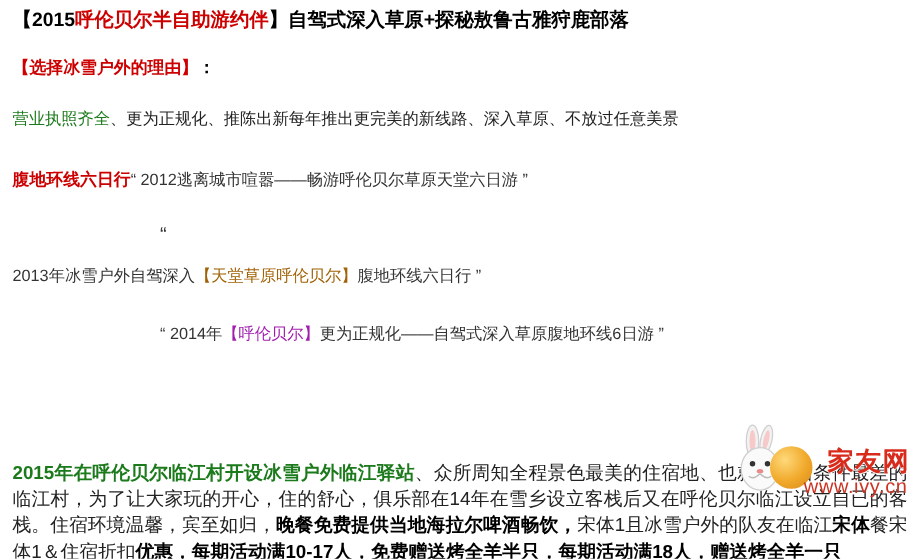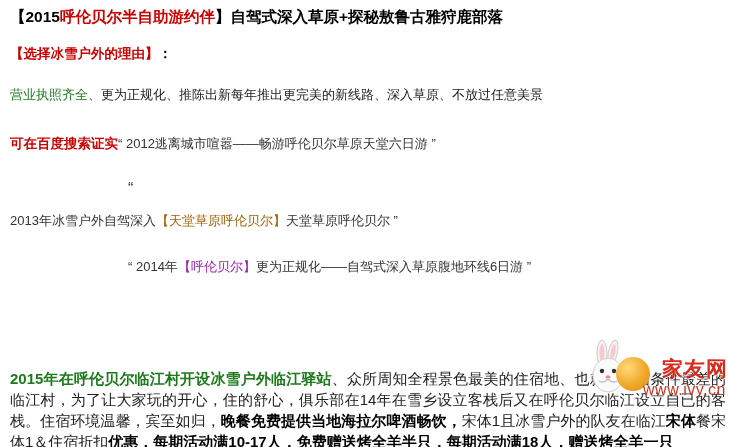--- a/index.html
+++ b/index.html
@@ -164,27 +164,27 @@
 
   <div class="line license">
     <span class="green">营业执照齐全</span><span>、更为正规化、推陈出新每年推出更完美的新线路、深入草原、不放过任意美景</span>
   </div>
 
   <div class="line reason">
     <span>【选择冰雪户外的理由】</span><span class="black">：</span>
   </div>
 
   <div class="line baidu">
-    <span class="redb">可在百度搜索证实</span><span>“ 2012逃离城市喧嚣——畅游呼伦贝尔草原天堂六日游 ”</span>
+    <span class="redb">腹地环线六日行</span><span>“ 2012逃离城市喧嚣——畅游呼伦贝尔草原天堂六日游 ”</span>
   </div>
 
   <div class="line quotemark">“</div>
 
   <div class="line q2013">
-    <span>2013年冰雪户外自驾深入</span><span class="blue">【天堂草原呼伦贝尔】</span><span>天堂草原呼伦贝尔 ”</span>
+    <span>2013年冰雪户外自驾深入</span><span class="blue">【天堂草原呼伦贝尔】</span><span>腹地环线六日行 ”</span>
   </div>
 
   <div class="line q2014">
     <span>“ 2014年</span><span class="blue">【呼伦贝尔】</span><span>更为正规化——自驾式深入草原腹地环线6日游 ”</span>
   </div>
 
   <div class="para">
     <span class="green-bold">2015年在呼伦贝尔临江村开设冰雪户外临江驿站</span><span>、众所周知全程景色最美的住宿地、也就是住宿条件最差的临江村，为了让大家玩的开心，住的舒心，俱乐部在14年在雪乡设立客栈后又在呼伦贝尔临江设立自已的客栈。住宿环境温馨，宾至如归，</span><span class="bold">晚餐免费提供当地海拉尔啤酒畅饮，</span><span>宋体1且冰雪户外的队友在临江</span><span class="bold">宋体</span><span>餐宋体1＆住宿折扣</span><span class="bold">优惠，每期活动满10-17人，免费赠送烤全羊半只，每期活动满18人，赠送烤全羊一只</span>
   </div>
 

